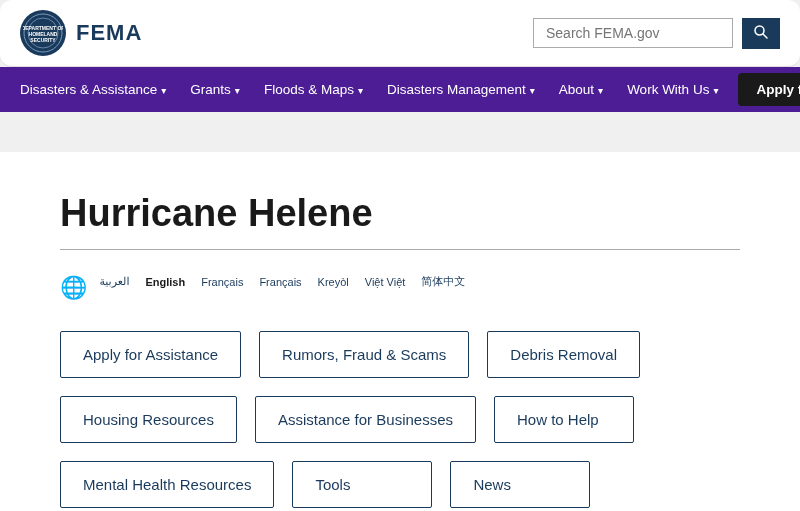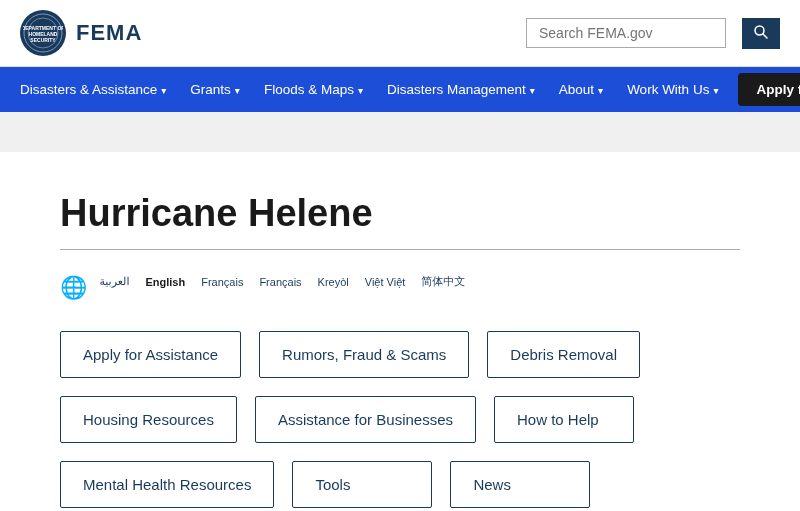--- a/index.html
+++ b/index.html
@@ -6,20 +6,21 @@
     body { font-family: 'Source Sans Pro', Arial, sans-serif; background: #f0f0f0; }
 
     
     .header {
       background: #fff;
       display: flex;
       align-items: center;
       padding: 10px 20px;
       justify-content: space-between;
       border-bottom: 1px solid #ddd;
+      border-radius: 12px;
     }
     .header-left {
       display: flex;
       align-items: center;
       gap: 10px;
     }
     .fema-logo-circle {
       width: 46px;
       height: 46px;
       border-radius: 50%;
@@ -32,42 +33,42 @@
     }
     .fema-logo-text {
       font-size: 22px;
       font-weight: 900;
       color: #1a3a5c;
       letter-spacing: 1px;
     }
     .search-container {
       display: flex;
       align-items: center;
-      gap: 16px;
+      gap: 9px;
     }
     .search-input {
       border: 1px solid #aaa;
       padding: 6px 12px;
       font-size: 14px;
       width: 200px;
       outline: none;
       color: #555;
     }
     .search-button {
       background: #1a3a5c;
       border: none;
       padding: 7px 12px;
       cursor: pointer;
       color: white;
       font-size: 14px;
     }
 
     
     .navbar {
-      background: #1d4ed8;
+      background: #4c1d95;
       display: flex;
       align-items: center;
       padding: 0 8px;
       gap: 0;
     }
     .nav-item {
       color: #fff;
       font-size: 13.5px;
       padding: 14px 12px;
       cursor: pointer;

